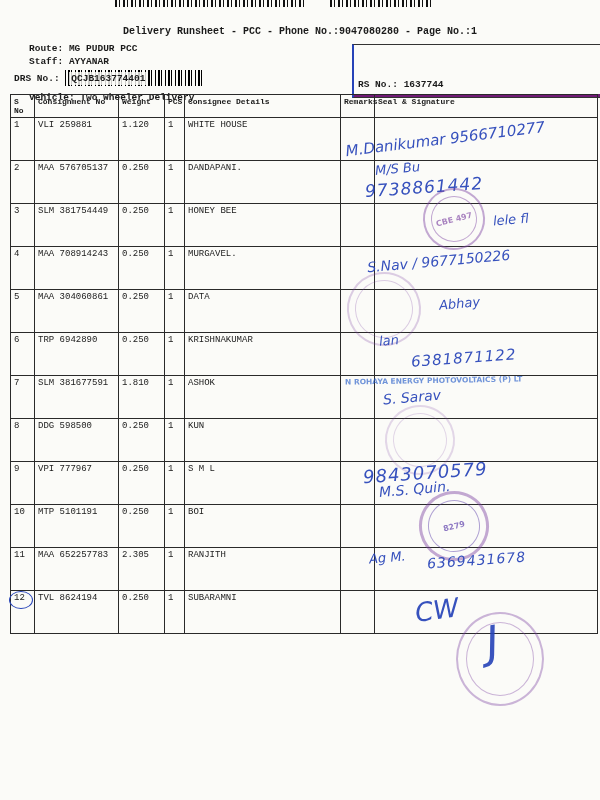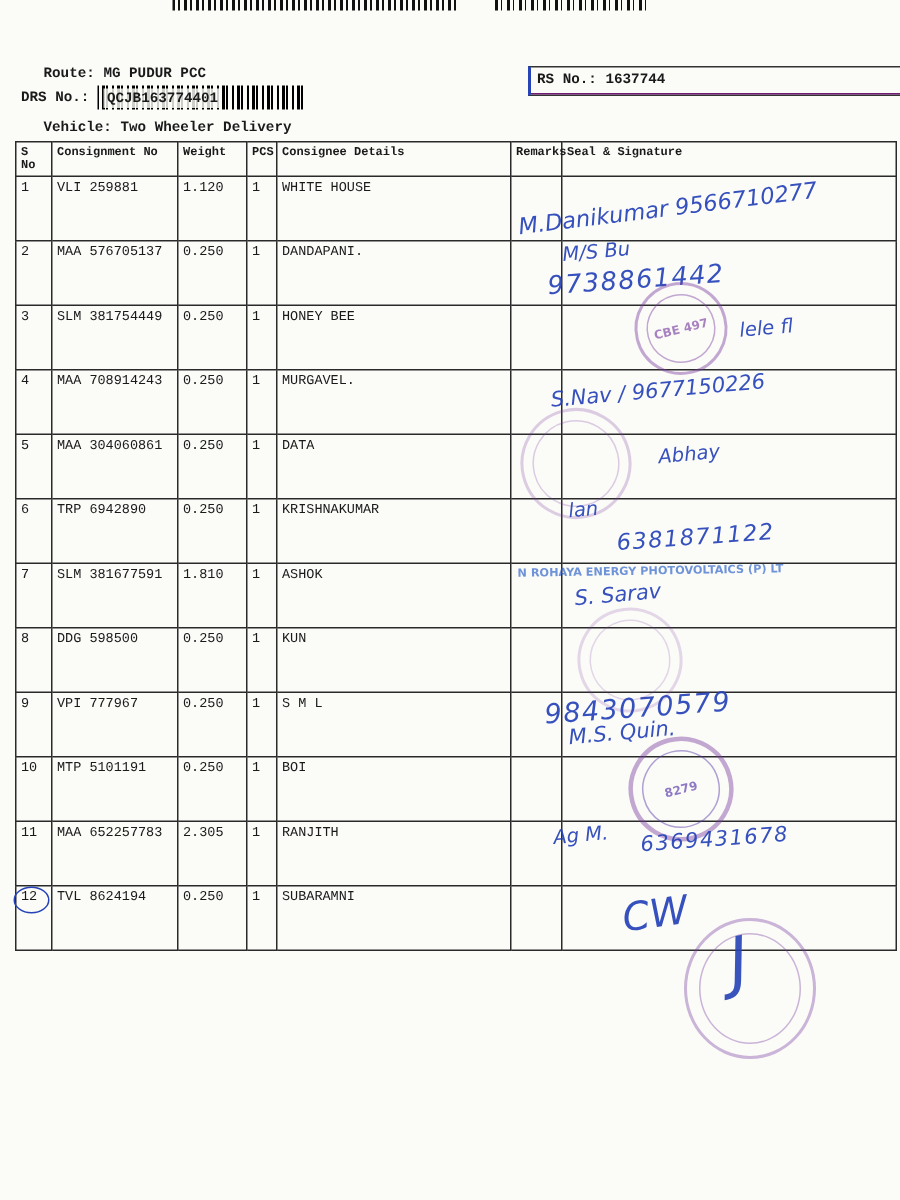--- a/index.html
+++ b/index.html
@@ -27,21 +27,21 @@
   .barcode-wrap{display:inline-block;position:relative;vertical-align:middle;width:138px;height:16px;text-align:right;}
   .barcode{position:absolute;inset:0;
     background:repeating-linear-gradient(90deg,#000 0 1px,transparent 1px 3px,#000 3px 5px,transparent 5px 6px,#000 6px 7px,transparent 7px 10px);}
   .barcode-text{position:absolute;left:4px;top:2px;font-size:9.5px;font-weight:bold;
     background:rgba(251,251,248,.82);padding:0 2px;}
   .vehicle-line{margin-top:3px;}
 
   .rs-box{position:absolute;left:352px;top:44px;width:246px;border:1px solid #333;
     border-left:2px solid #2643b8;font-size:9.5px;font-weight:bold;background:#fbfbf8;}
   .rs-row{padding:2px 4px;height:13px;white-space:nowrap;}
-  .rs-row.first{border-bottom:1px solid #701a75;}
+  .rs-row.first{border-bottom:3px solid #701a75;margin-top:32px;}
 
   table.runsheet{position:absolute;left:10px;top:94px;width:588px;
     border-collapse:collapse;table-layout:fixed;}
   .runsheet th,.runsheet td{border:1px solid #2a2a2a;vertical-align:top;
     padding:2px 3px;text-align:left;}
   .runsheet th{font-size:8px;font-weight:bold;height:10px;}
   .runsheet td{font-size:9px;height:38px;}
   .c-sno{width:24px;}.c-cn{width:84px;}.c-wt{width:46px;}.c-pcs{width:20px;}
   .c-name{width:156px;}.c-rem{width:34px;}
   .c-wt,.c-pcs{text-align:center;}
@@ -98,25 +98,30 @@
     font-style:italic;font-size:44px;color:#2643b8;transform:rotate(-10deg);opacity:.9;}
 </style>
 </head>
 <body>
 
 <div class="page">
 
   <div class="bc-top f1"></div>
   <div class="bc-top f2"></div>
 
+  <div class="doc-subtitle">Delivery Runsheet - PCC - Phone No.:9047080280 - Page No.:1</div>
 
   <div class="info">
     <div class="info-line">
       <span>Route:</span>
       <span>MG PUDUR PCC</span>
+    </div>
+    <div class="info-line">
+      <span>Staff:</span>
+      <span>AYYANAR</span>
     </div>
     <div class="drs-line">
       <span>DRS No.:</span>
       <span class="barcode-wrap">
         <span class="barcode"></span>
         <span class="barcode-text">QCJB163774401</span>
       </span>
     </div>
     <div class="info-line vehicle-line">
       <span>Vehicle:</span>

